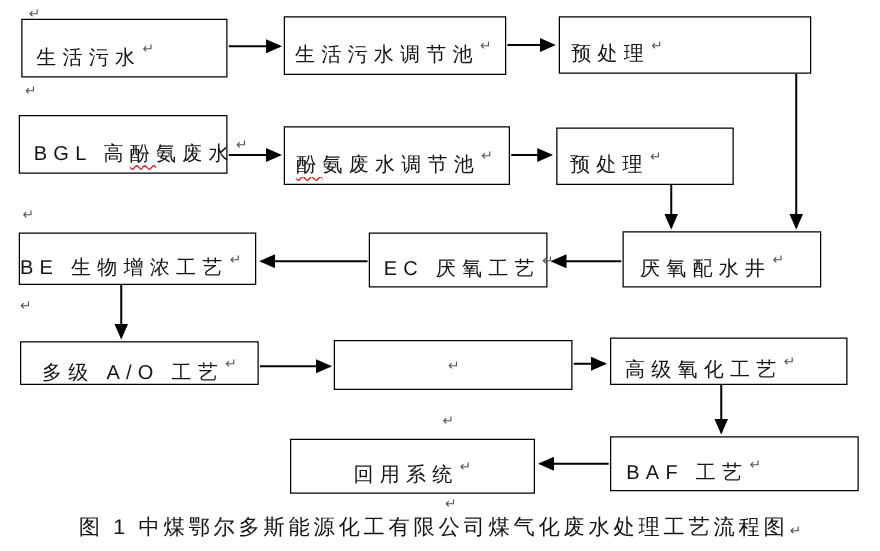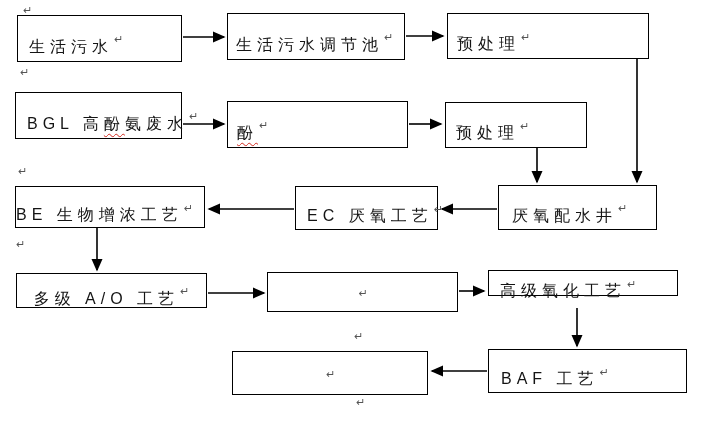--- a/index.html
+++ b/index.html
@@ -30,21 +30,21 @@
   #n-sewage-tank {left:227px;top:13px; width:178px;height:47px;padding-left:8px;text-align:center;}
   #n-pre1        {left:447px;top:13px; width:202px;height:46px;padding-left:9px;}
   #n-bgl         {left:15px; top:92px;width:167px;height:47px;padding-left:11px;}
   #n-pa-tank     {left:227px;top:101px;width:181px;height:47px;padding-left:9px;}
   #n-pre2        {left:445px;top:102px;width:142px;height:46px;padding-left:10px;}
   #n-be          {left:15px; top:186px;width:190px;height:42px;}
   #n-ec          {left:295px;top:186px;width:143px;height:44px;padding-left:11px;}
   #n-well        {left:498px;top:185px;width:159px;height:45px;padding-left:13px;}
   #n-ao          {left:16px; top:273px;width:191px;height:35px;}
   #n-hds         {left:267px;top:272px;width:191px;height:40px;}
-  #n-adv         {left:488px;top:270px;width:190px;height:26px;padding-left:11px;}
+  #n-adv         {left:488px;top:270px;width:190px;height:38px;padding-left:11px;}
   #n-reuse       {left:232px;top:351px;width:196px;height:44px;}
   #n-baf         {left:488px;top:349px;width:199px;height:44px;padding-left:12px;}
   .caption{
     position:absolute;left:0;top:410px;width:704px;text-align:center;
     font-size:17px;letter-spacing:3px;color:#141414;white-space:nowrap;
   }
 </style>
 </head>
 <body>
 
@@ -88,20 +88,21 @@
 
   <div class="node" id="n-bgl">
     <span class="lbl">BGL 高</span>
       <span class="lbl sq">酚</span>
       <span class="lbl">氨废水</span>
       <span class="pmark">↵</span>
   </div>
 
   <div class="node" id="n-pa-tank">
     <span class="lbl sq">酚</span>
+      <span class="lbl">氨废水调节池</span>
       <span class="pmark">↵</span>
   </div>
 
   <div class="node" id="n-pre2">
     <span class="lbl">预处理</span>
       <span class="pmark">↵</span>
   </div>
 
   <div class="node" id="n-be">
     <span class="lbl">BE 生物增浓工艺</span>
@@ -126,29 +127,33 @@
   <div class="node center" id="n-hds">
       <span class="pmark">↵</span>
   </div>
 
   <div class="node" id="n-adv">
     <span class="lbl">高级氧化工艺</span>
       <span class="pmark">↵</span>
   </div>
 
   <div class="node center" id="n-reuse">
+    <span class="lbl">回用系统</span>
       <span class="pmark">↵</span>
   </div>
 
   <div class="node" id="n-baf">
     <span class="lbl">BAF 工艺</span>
       <span class="pmark">↵</span>
   </div>
 
   <span class="float-mark" style="left:23px;top:4px;">↵</span>
   <span class="float-mark" style="left:20px;top:66px;">↵</span>
   <span class="float-mark" style="left:18px;top:165px;">↵</span>
   <span class="float-mark" style="left:16px;top:238px;">↵</span>
   <span class="float-mark" style="left:354px;top:330px;">↵</span>
   <span class="float-mark" style="left:356px;top:396px;">↵</span>
 
+  <div class="caption">
+    <span>图 1 中煤鄂尔多斯能源化工有限公司煤气化废水处理工艺流程图</span><span class="pmark">↵</span>
+  </div>
 
 </div>
 
 </body></html>

